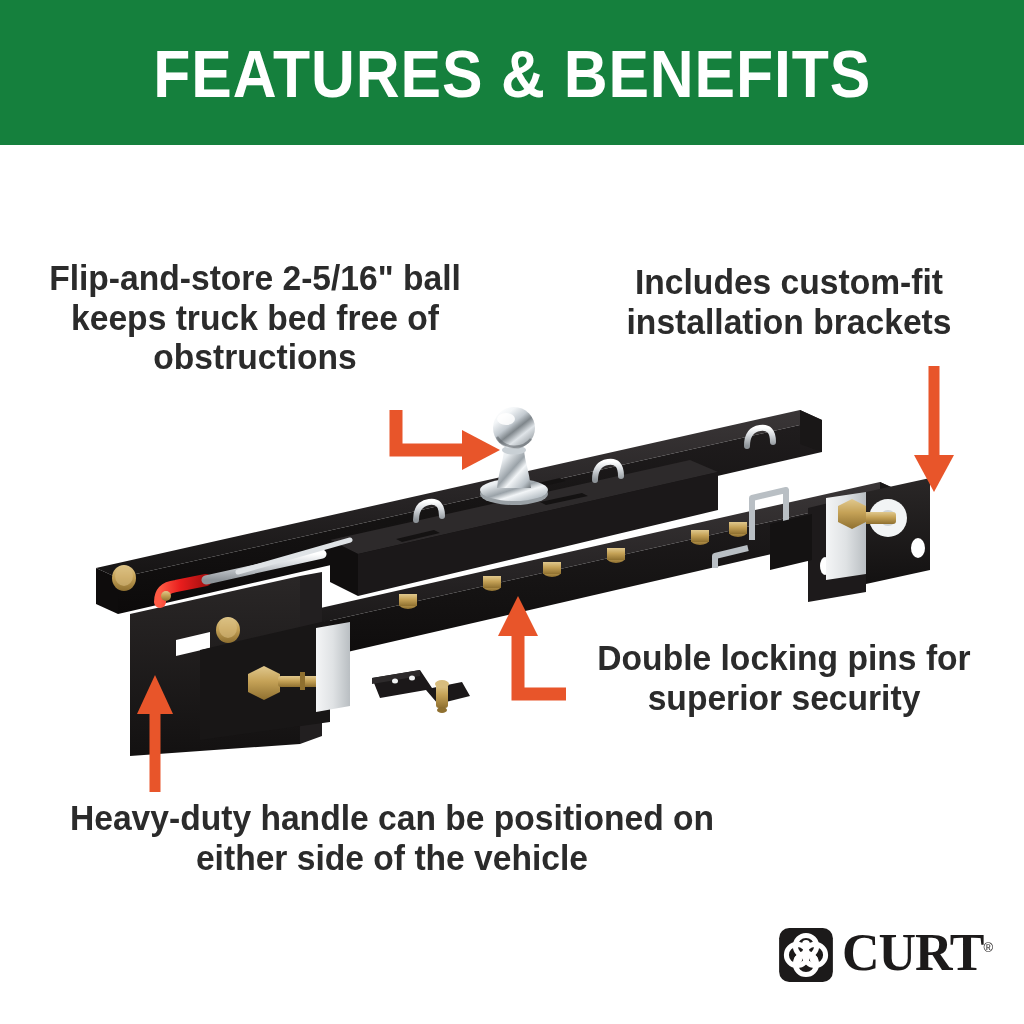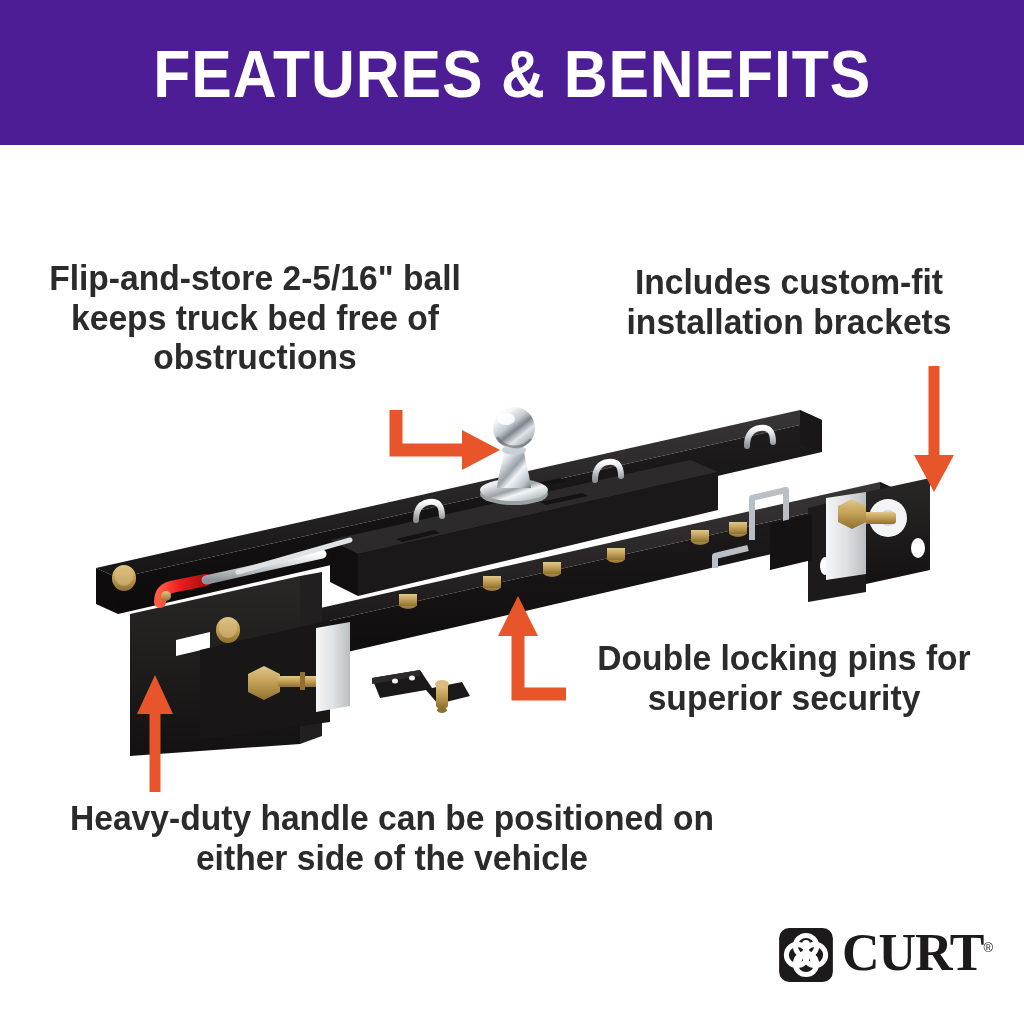--- a/index.html
+++ b/index.html
@@ -18,21 +18,21 @@
     background: #ffffff;
     overflow: hidden;
   }
 
   
   #header-bar {
     position: absolute;
     left: 0; top: 0;
     width: 1024px;
     height: 145px;
-    background: #4c1d95;
+    background: #15803d;
     display: flex;
     align-items: center;
     justify-content: center;
   }
   #header-title {
     color: #ffffff;
     font-family: "Liberation Sans Narrow", "Liberation Sans", sans-serif;
     font-weight: bold;
     font-size: 66px;
     letter-spacing: 1px;

